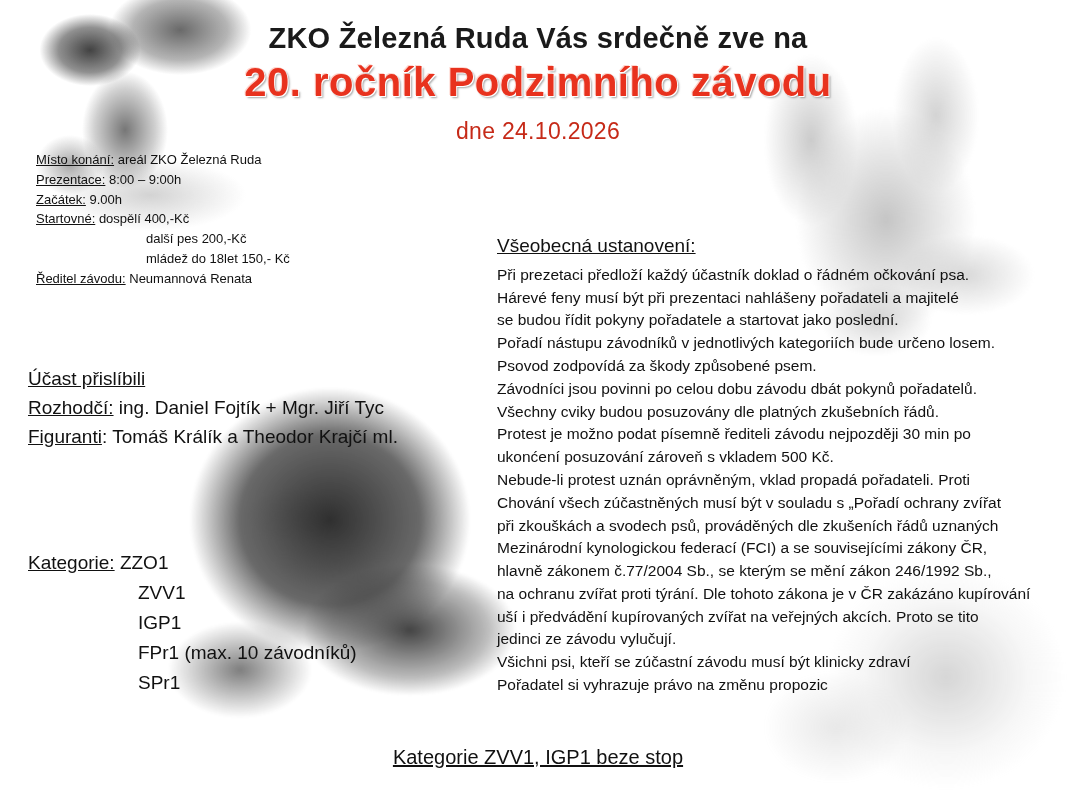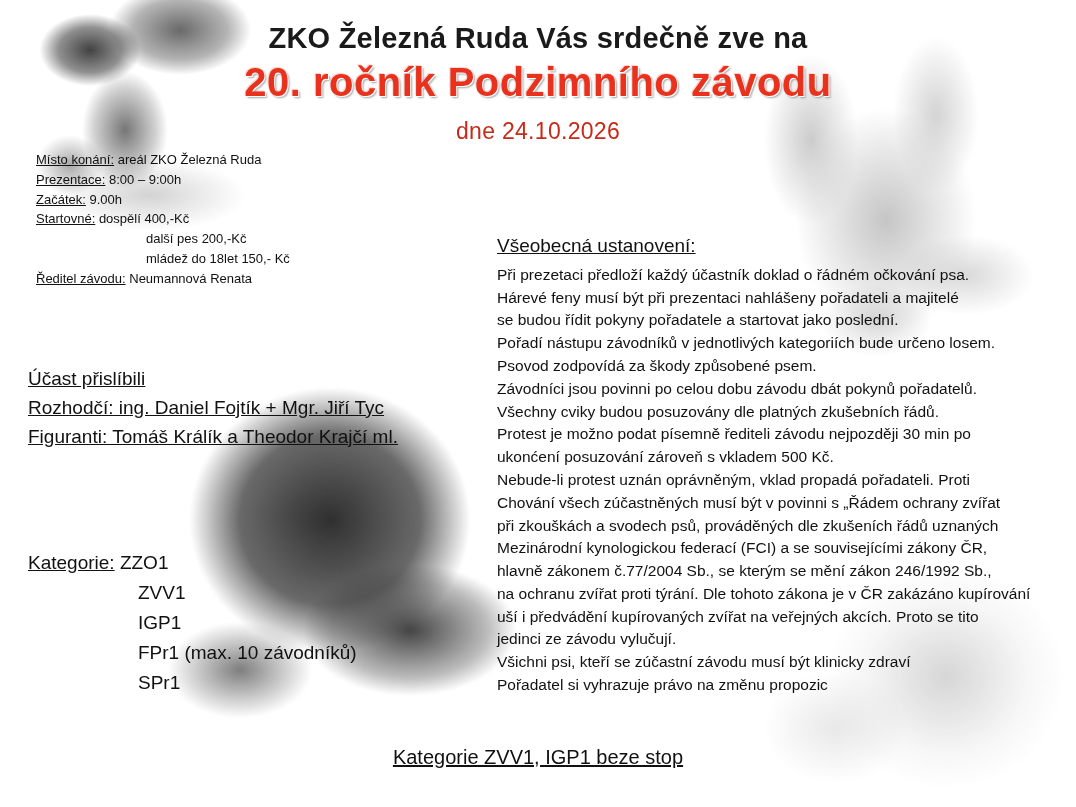--- a/index.html
+++ b/index.html
@@ -141,21 +141,20 @@
   .indent-1 { padding-left: 110px; }
 
   .ucast-block {
     position: absolute;
     left: 28px;
     top: 365px;
     width: 520px;
     font-size: 19px;
     color: #111111;
     line-height: 1.52;
-    text-decoration: underline;
   }
 
   .kategorie-block {
     position: absolute;
     left: 28px;
     top: 548px;
     width: 420px;
     font-size: 19px;
     color: #111111;
     line-height: 1.58;
@@ -259,21 +258,21 @@
       <p>Při prezetaci předloží každý účastník doklad o řádném očkování psa.</p>
       <p>Hárevé feny musí být při prezentaci nahlášeny pořadateli a majitelé</p>
       <p>se budou řídit pokyny pořadatele a startovat jako poslední.</p>
       <p>Pořadí nástupu závodníků v jednotlivých kategoriích bude určeno losem.</p>
       <p>Psovod zodpovídá za škody způsobené psem.</p>
       <p>Závodníci jsou povinni po celou dobu závodu dbát pokynů pořadatelů.</p>
       <p>Všechny cviky budou posuzovány dle  platných zkušebních řádů.</p>
       <p>Protest je možno podat písemně řediteli závodu nejpozději 30 min po</p>
       <p>ukonćení posuzování zároveň s vkladem 500 Kč.</p>
       <p>Nebude-li protest uznán oprávněným, vklad propadá pořadateli. Proti</p>
-      <p>Chování všech zúčastněných musí být v povinni s „Řádem ochrany zvířat</p>
+      <p>Chování všech zúčastněných musí být v souladu s „Pořadí ochrany zvířat</p>
       <p>při zkouškách a svodech psů, prováděných dle zkušeních řádů uznaných</p>
       <p>Mezinárodní kynologickou federací (FCI) a  se souvisejícími zákony ČR,</p>
       <p>hlavně zákonem č.77/2004 Sb., se kterým se mění zákon 246/1992 Sb.,</p>
       <p>na ochranu zvířat proti týrání. Dle tohoto zákona je v ČR zakázáno kupírování</p>
       <p>uší i předvádění kupírovaných zvířat na veřejných akcích. Proto se tito</p>
       <p>jedinci ze závodu vylučují.</p>
       <p>Všichni psi, kteří se zúčastní závodu musí být klinicky zdraví</p>
       <p>Pořadatel si vyhrazuje právo na změnu propozic</p>
     </div>
 

